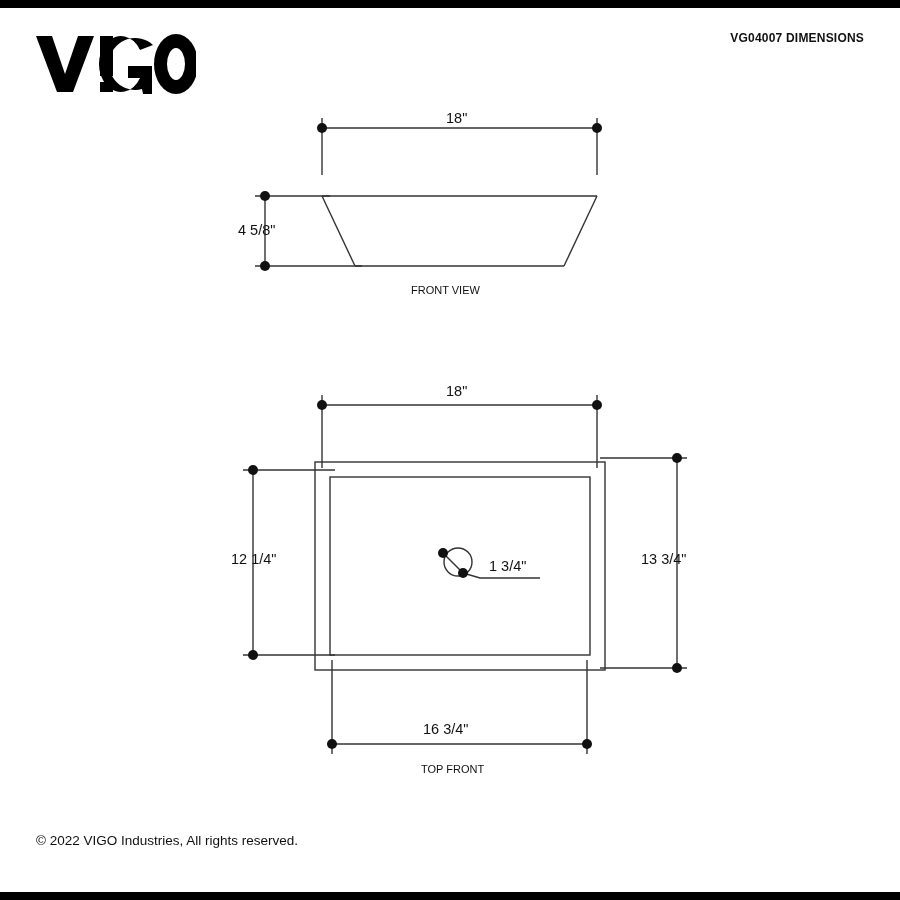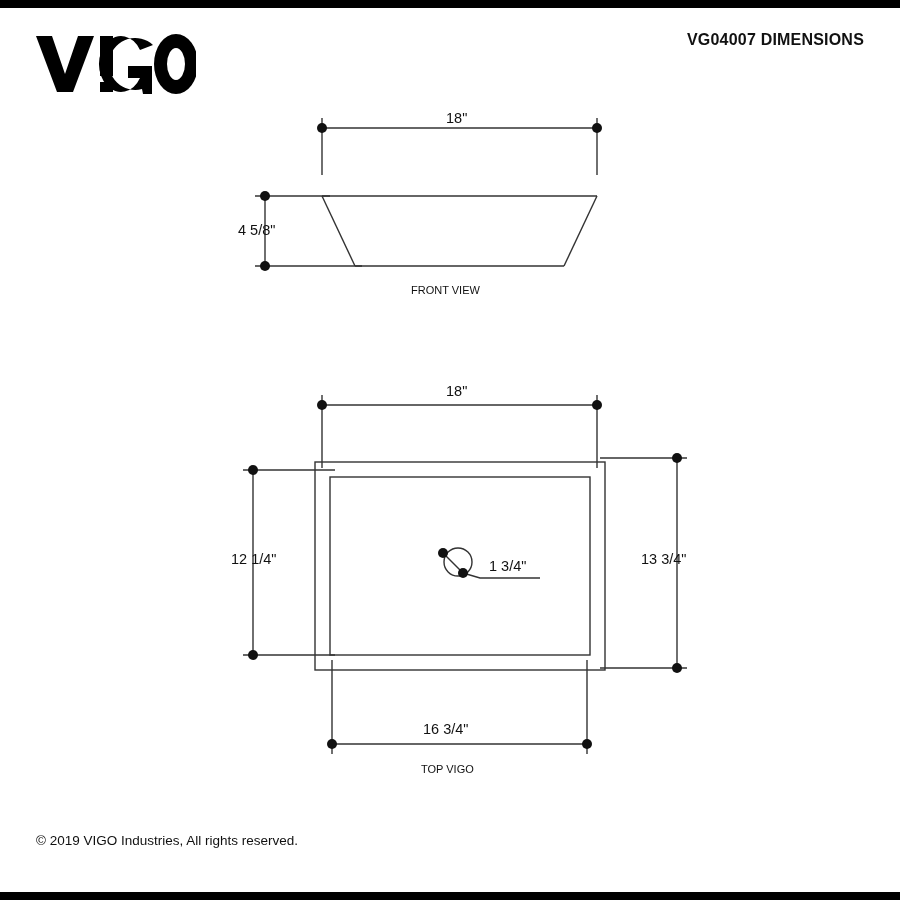--- a/index.html
+++ b/index.html
@@ -35,21 +35,21 @@
     width: 160px;
     height: 70px;
   }
   #logo svg { display: block; }
 
   
   #header-title {
     position: absolute;
     right: 36px;
     top: 31px;
-    font-size: 16px;
+    font-size: 12px;
     font-weight: bold;
     color: #111111;
     letter-spacing: 0.2px;
     white-space: nowrap;
     margin-left: 12px;
   }
 
   
   .footer-text {
     position: absolute;
@@ -176,17 +176,17 @@
 
   <div class="dim-label" style="left:446px; top:110px;">18"</div>
   <div class="dim-label" style="left:238px; top:222px;">4 5/8"</div>
   <div class="dim-label" style="left:446px; top:383px;">18"</div>
   <div class="dim-label" style="left:231px; top:551px;">12 1/4"</div>
   <div class="dim-label" style="left:641px; top:551px;">13 3/4"</div>
   <div class="dim-label" style="left:423px; top:721px;">16 3/4"</div>
   <div class="dim-label" style="left:489px; top:558px;">1 3/4"</div>
 
   <div class="view-label" style="left:411px; top:284px;">FRONT VIEW</div>
-  <div class="view-label" style="left:421px; top:763px;">TOP VIGO</div>
+  <div class="view-label" style="left:421px; top:763px;">TOP FRONT</div>
 
-  <div class="footer-text left">© 2019 VIGO Industries, All rights reserved.</div>
+  <div class="footer-text left">© 2022 VIGO Industries, All rights reserved.</div>
 
 </div>
 
 </body></html>

